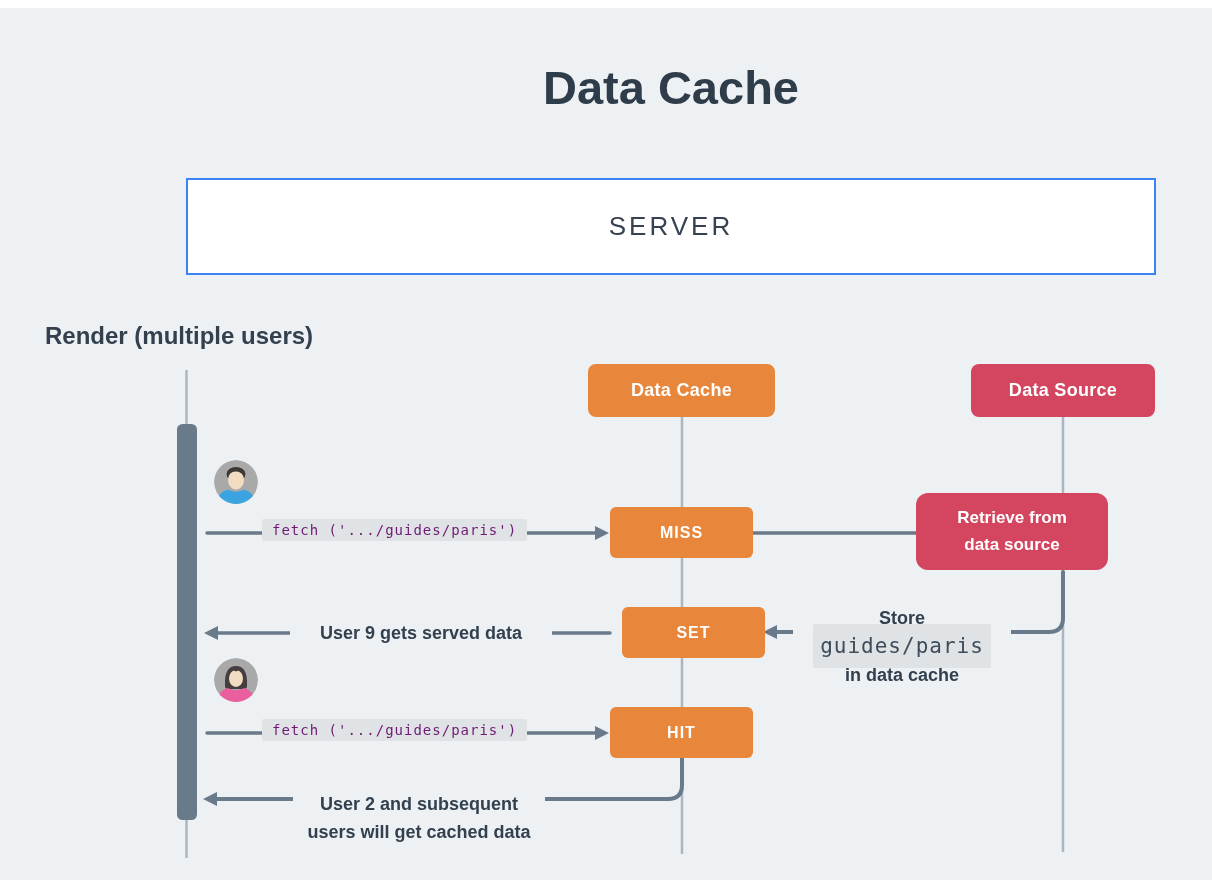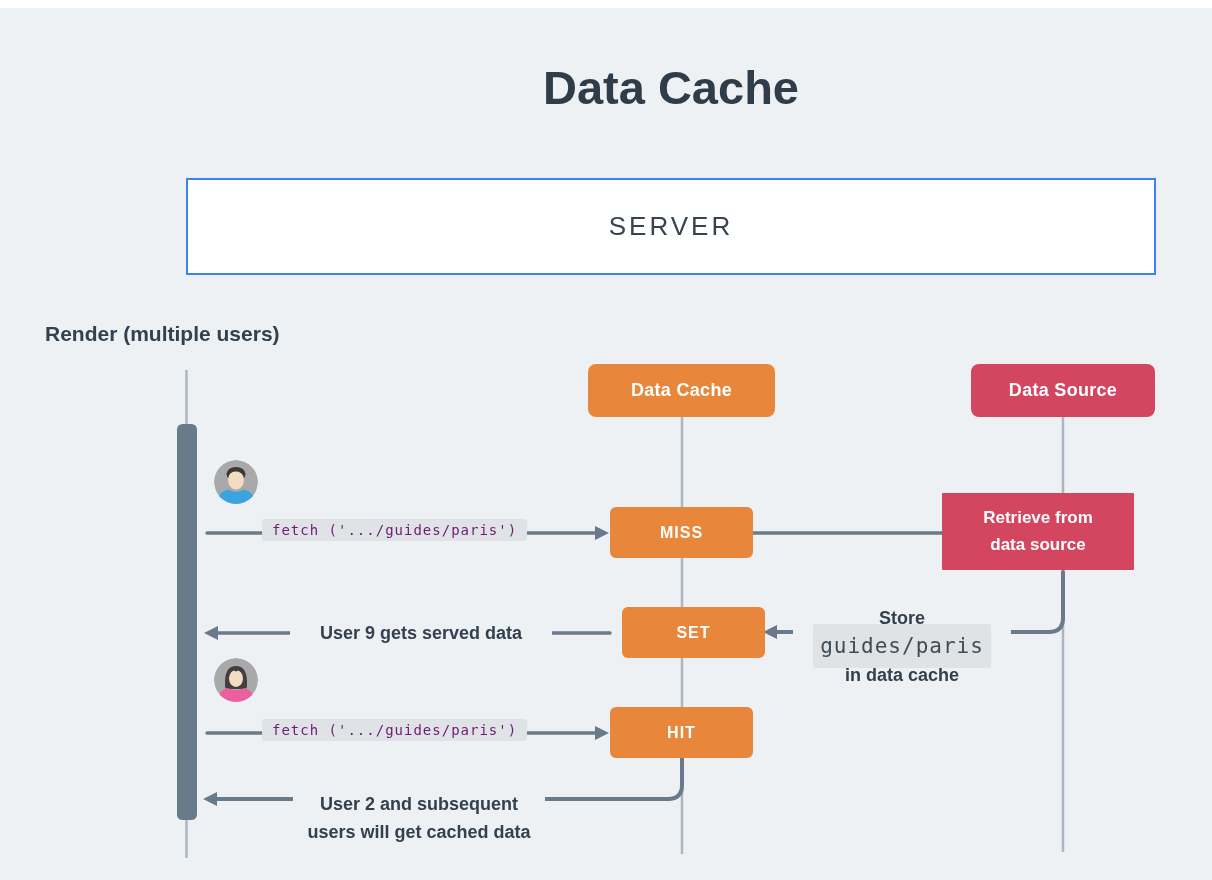--- a/index.html
+++ b/index.html
@@ -13,39 +13,39 @@
   .title{
     position:absolute;left:186px;top:60px;width:970px;text-align:center;
     font-size:47px;font-weight:bold;letter-spacing:0;color:#2f3c49;
   }
   .server-box{
     position:absolute;left:186px;top:178px;width:970px;height:97px;
     background:#ffffff;border:2px solid #3b82f6;
     display:flex;align-items:center;justify-content:center;
   }
   .server-box .lbl{font-size:26px;font-weight:500;letter-spacing:3px;color:#36424f;}
-  .render-label{position:absolute;left:45px;top:322px;font-size:21px;font-weight:600;color:#33404e;}
+  .render-label{position:absolute;left:45px;top:322px;font-size:24px;font-weight:600;color:#33404e;}
   svg.connectors{position:absolute;left:0;top:0;}
   .actor-header{
     position:absolute;height:53px;border-radius:8px;
     display:flex;align-items:center;justify-content:center;
     color:#fff;font-size:18px;font-weight:bold;letter-spacing:.3px;
   }
   .orange{background:#e8873c;}
   .red{background:#d4455f;}
   .cache-header{left:588px;top:364px;width:187px;}
   .source-header{left:971px;top:364px;width:184px;}
   .step-box{
     position:absolute;left:610px;width:143px;height:51px;border-radius:6px;
     background:#e8873c;display:flex;align-items:center;justify-content:center;
     color:#fff;font-size:16px;font-weight:bold;letter-spacing:1px;
   }
   .miss{top:507px;} .set{top:607px;margin-left:12px;} .hit{top:707px;}
   .retrieve-box{
-    position:absolute;left:942px;top:493px;width:192px;height:77px;border-radius:1px;
+    position:absolute;left:916px;top:493px;width:192px;height:77px;border-radius:12px;
     background:#d4455f;display:flex;flex-direction:column;align-items:center;justify-content:center;
     color:#fff;font-size:17px;font-weight:bold;line-height:1.55;text-align:center;
   }
   .code-label{
     position:absolute;background:#dfe3e6;color:#701a75;
     font-family:"DejaVu Sans Mono","Liberation Mono",monospace;
     font-size:14px;letter-spacing:1px;padding:3px 10px;border-radius:2px;white-space:nowrap;
   }
   .fetch1{left:262px;top:519px;}
   .fetch2{left:262px;top:719px;}

